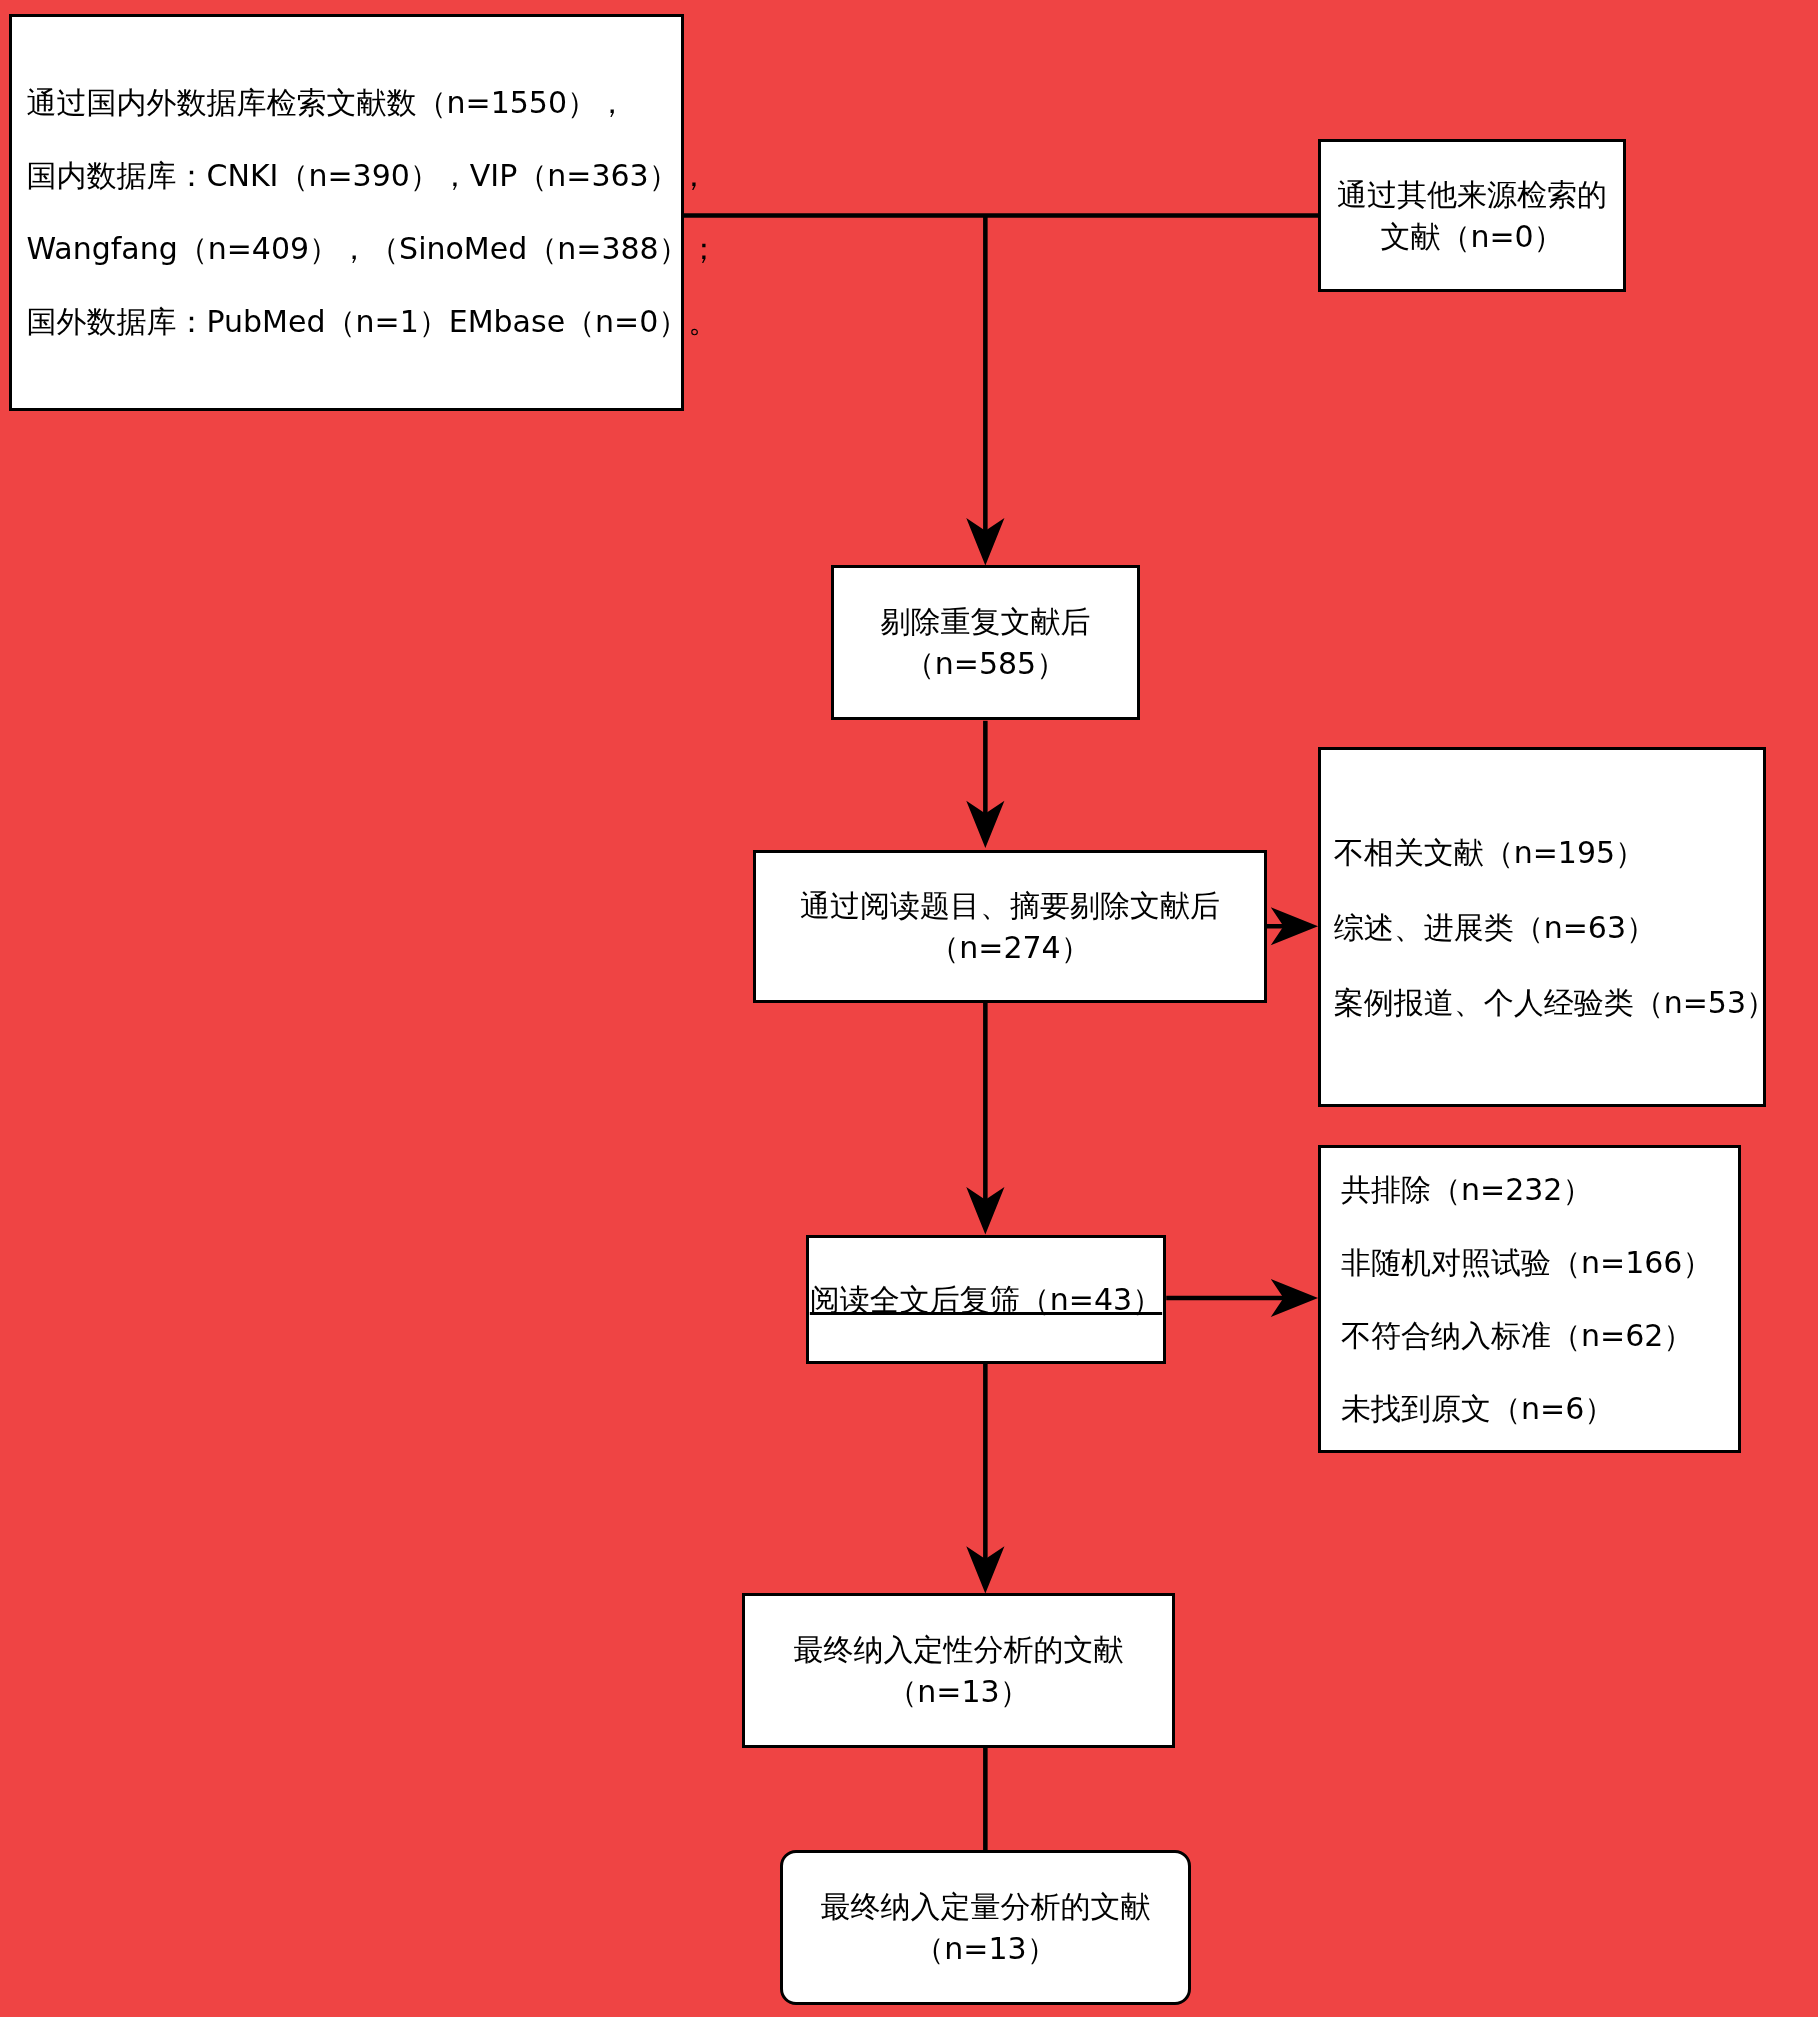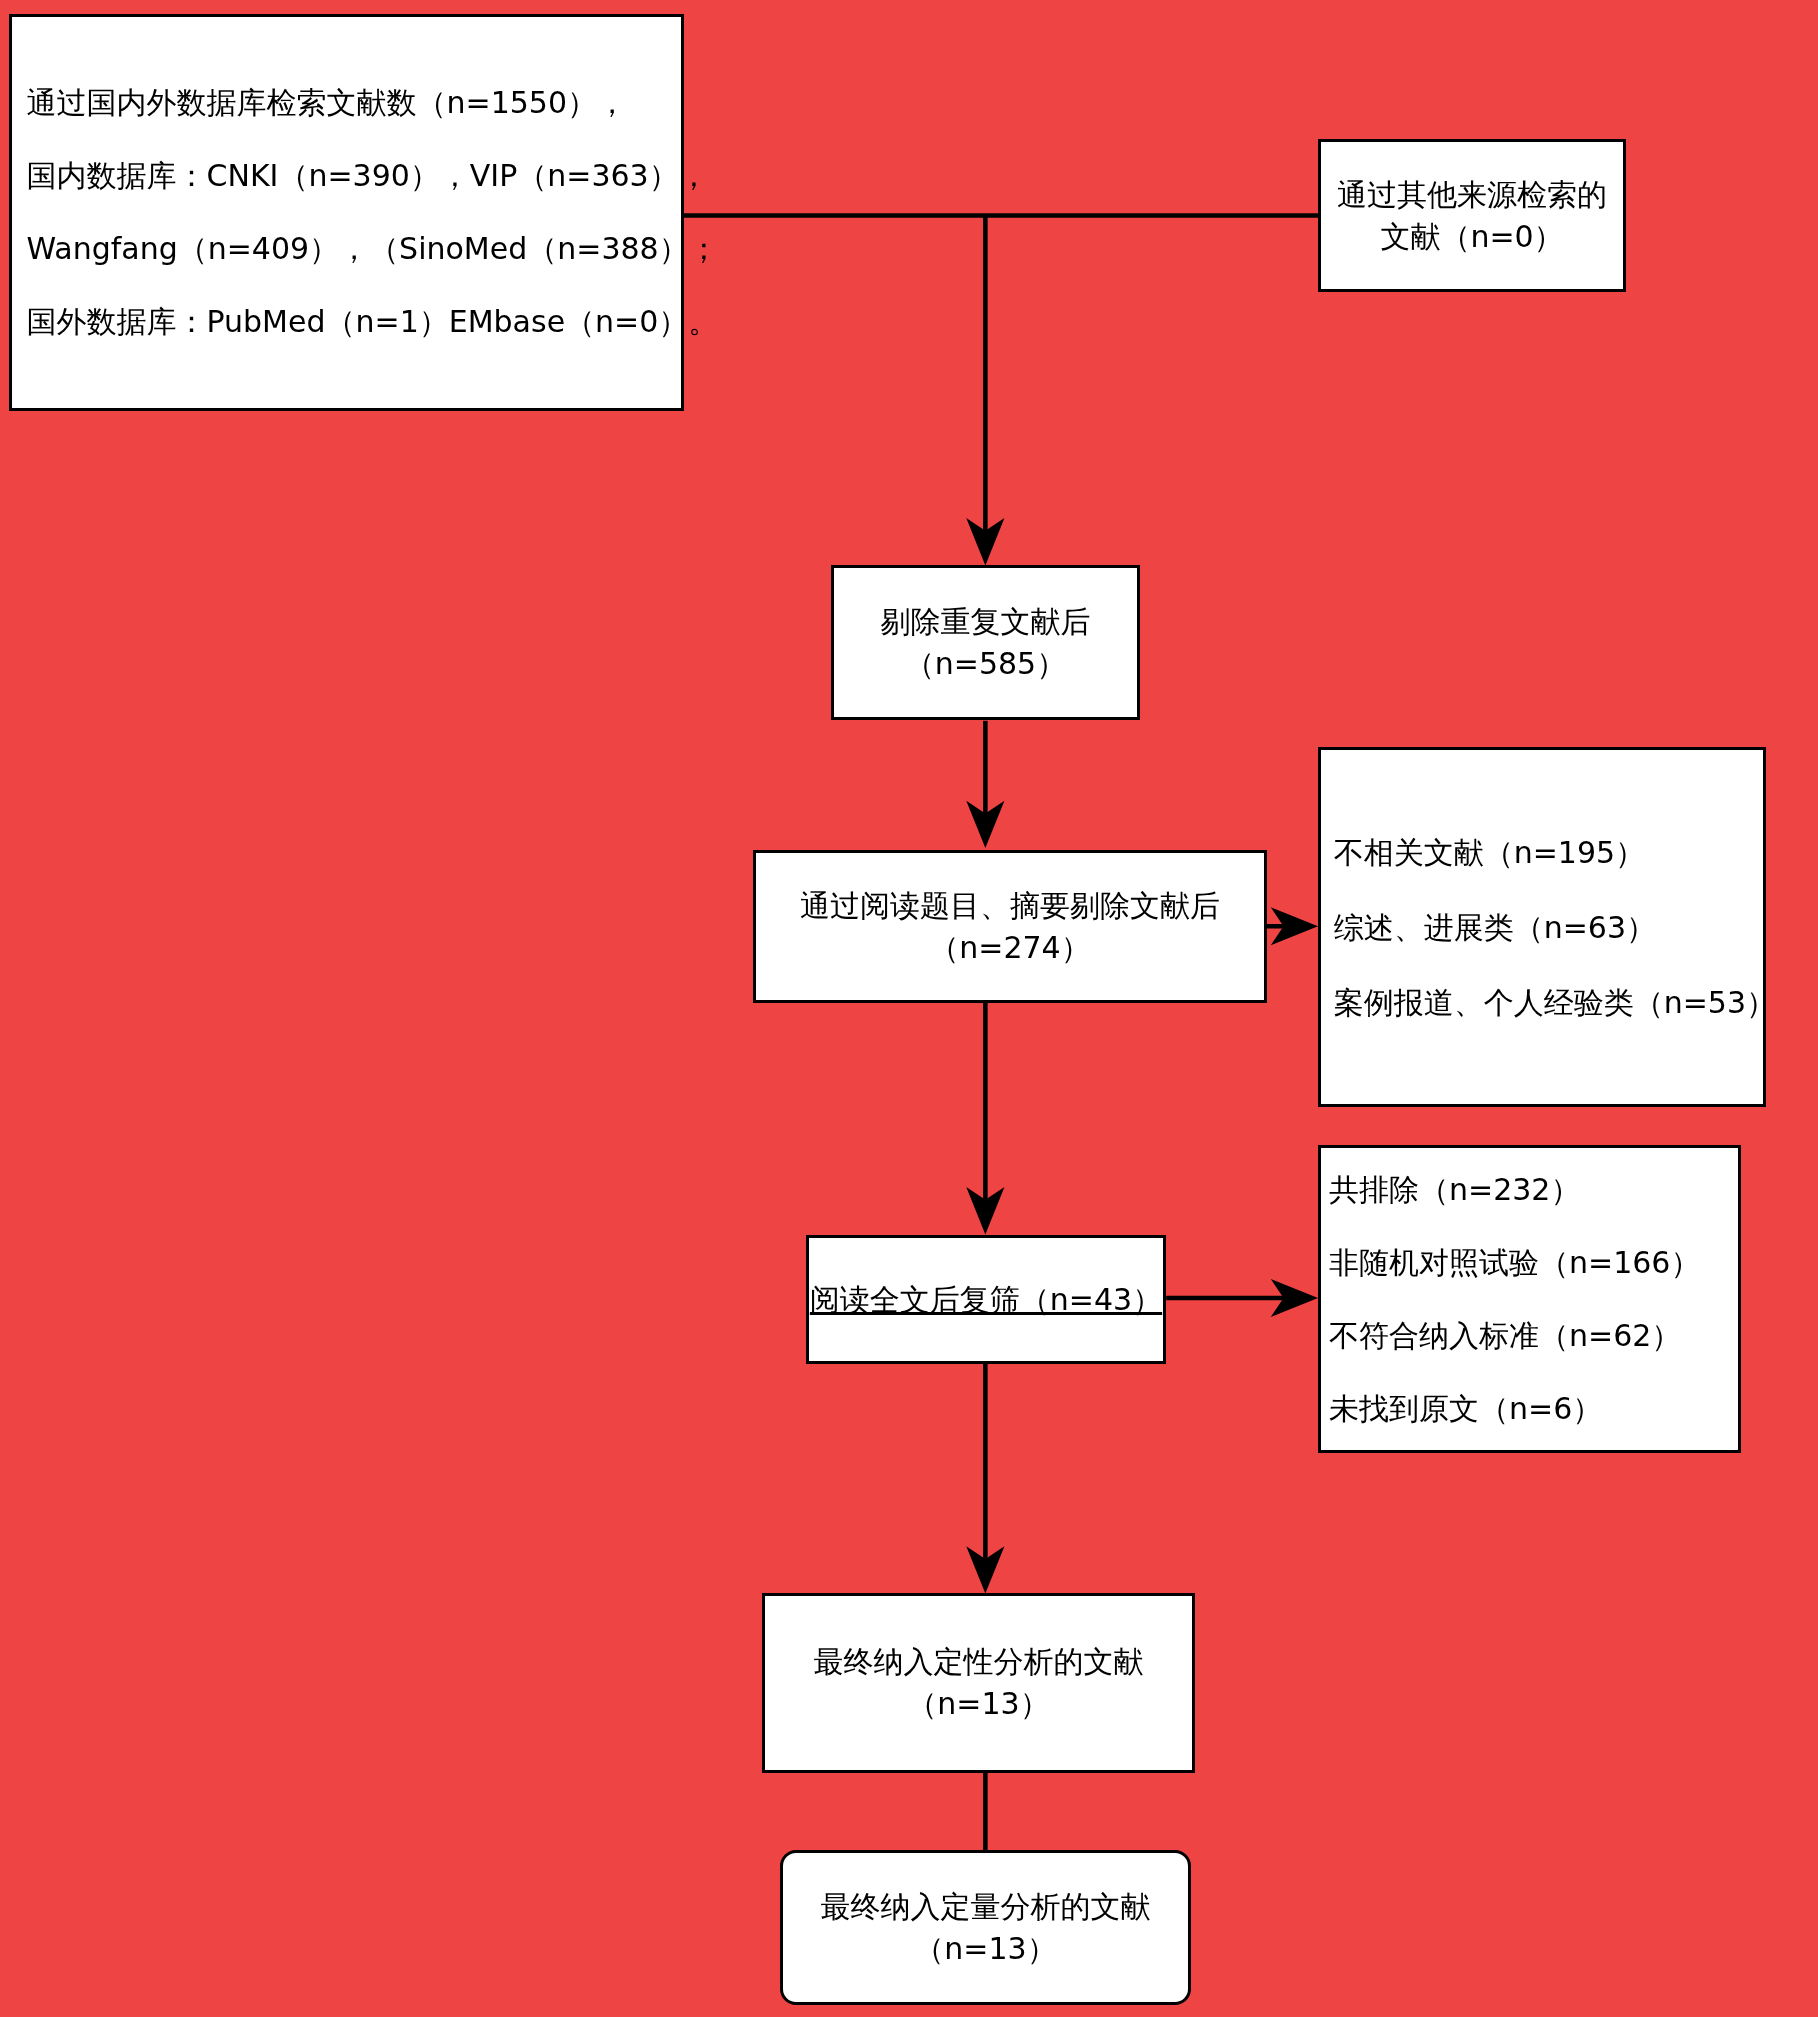--- a/index.html
+++ b/index.html
@@ -45,25 +45,25 @@
 
   
   #box-excluded-1 { left:1318px; top:747px; width:448px; height:360px; padding-left:12.7px; }
   #box-excluded-1 .ln { line-height:75px; }
 
   
   #box-fulltext { left:806px; top:1235px; width:360px; height:129px;text-decoration:underline; }
   #box-fulltext .ln { line-height:42px; }
 
   
-  #box-excluded-2 { left:1318px; top:1145px; width:423px; height:308px; padding-left:8px; }
+  #box-excluded-2 { left:1318px; top:1145px; width:423px; height:308px; padding-left:20px; }
   #box-excluded-2 .ln { line-height:73px; }
 
   
-  #box-qualitative { left:762px; top:1593px; width:433px; height:180px; }
+  #box-qualitative { left:742px; top:1593px; width:433px; height:155px; }
   #box-qualitative .ln { line-height:42px; }
 
   
   #box-quantitative { left:780px; top:1850px; width:411px; height:155px;border-radius:16px; }
   #box-quantitative .ln { line-height:42px; }
 </style>
 </head>
 <body>
 
 <div id="canvas">

